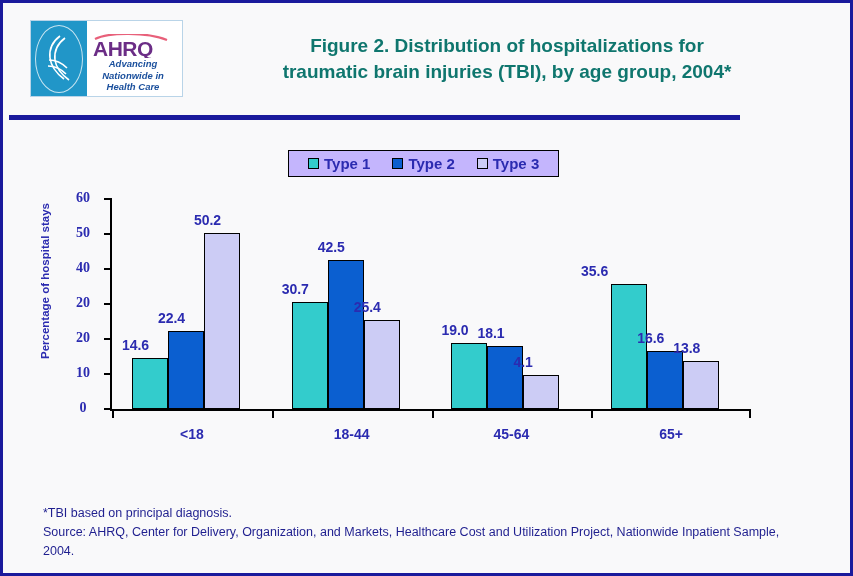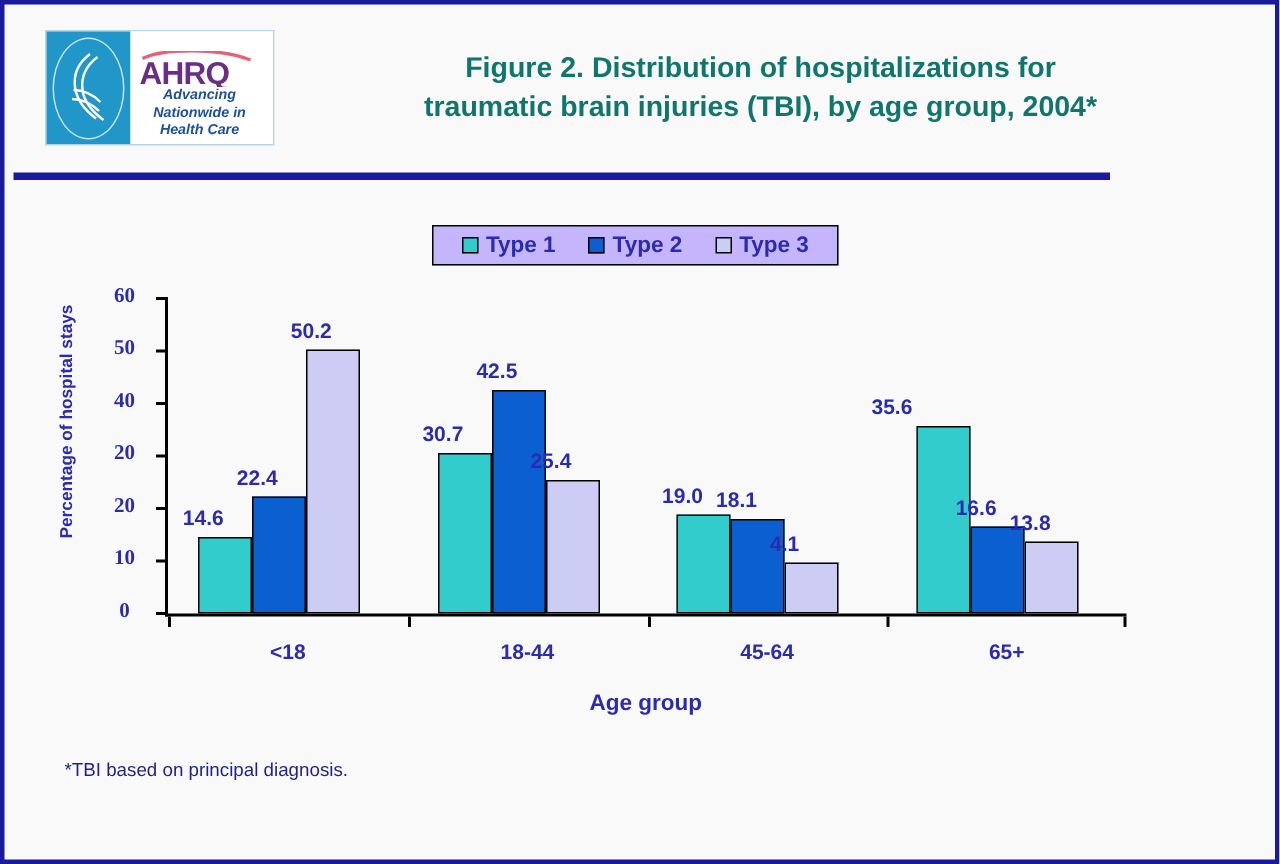--- a/index.html
+++ b/index.html
@@ -304,21 +304,20 @@
       <div class="legend-item">
         <span class="legend-swatch" style="background: rgb(204, 204, 245);"></span>
         <span class="legend-label">Type 3</span>
       </div>
     </div>
 
   <div id="plot-wrap">
     <div id="ylabel">Percentage of hospital stays</div>
     <div id="yaxis-line"></div>
     <div id="xaxis-line"></div>
-    <div id="xlabel">Age group</div>
   <div class="ytick-label" style="left: 62px; top: 397px;">0</div>
       <div class="ytick-mark" style="left: 101px; top: 405px;"></div>
       <div class="ytick-label" style="left: 62px; top: 362px;">10</div>
       <div class="ytick-mark" style="left: 101px; top: 370px;"></div>
       <div class="ytick-label" style="left: 62px; top: 327px;">20</div>
       <div class="ytick-mark" style="left: 101px; top: 335px;"></div>
       <div class="ytick-label" style="left: 62px; top: 292px;">20</div>
       <div class="ytick-mark" style="left: 101px; top: 300px;"></div>
       <div class="ytick-label" style="left: 62px; top: 257px;">40</div>
       <div class="ytick-mark" style="left: 101px; top: 265px;"></div>
@@ -356,15 +355,16 @@
       <div class="bar-value" style="left: 634.125px; top: 326.9px;">16.6</div>
       <div class="bar" style="left: 680.125px; top: 357.7px; width: 36px; height: 48.3px; background: rgb(204, 204, 245);"></div>
       <div class="bar-value" style="left: 670.125px; top: 336.7px;">13.8</div>
       <div class="xcat-label" style="left: 608.125px;">65+</div>
       <div class="xtick-mark" style="left: 588.25px;"></div>
       <div class="xtick-mark" style="left: 746px;"></div>
     </div>
 
   <div id="notes">
     <div>*TBI based on principal diagnosis.</div>
+    <div>Source: AHRQ, Center for Delivery, Organization, and Markets, Healthcare Cost and Utilization Project, Nationwide Inpatient Sample, 2004.</div>
   </div>
 
 </div>
 
 </body></html>

